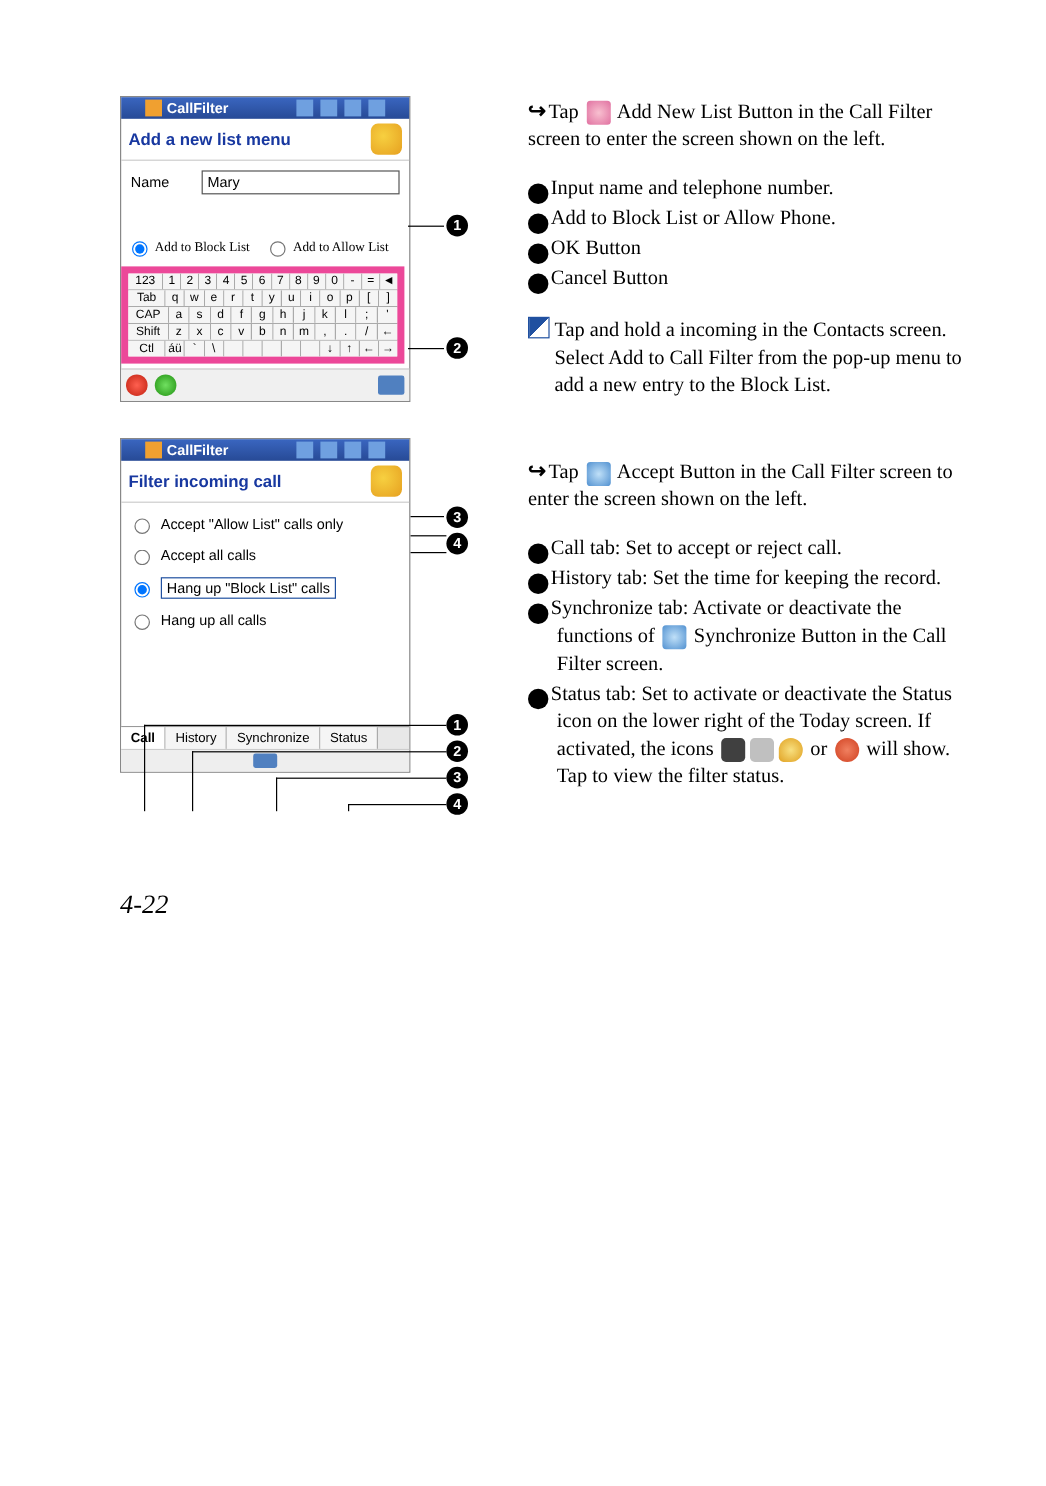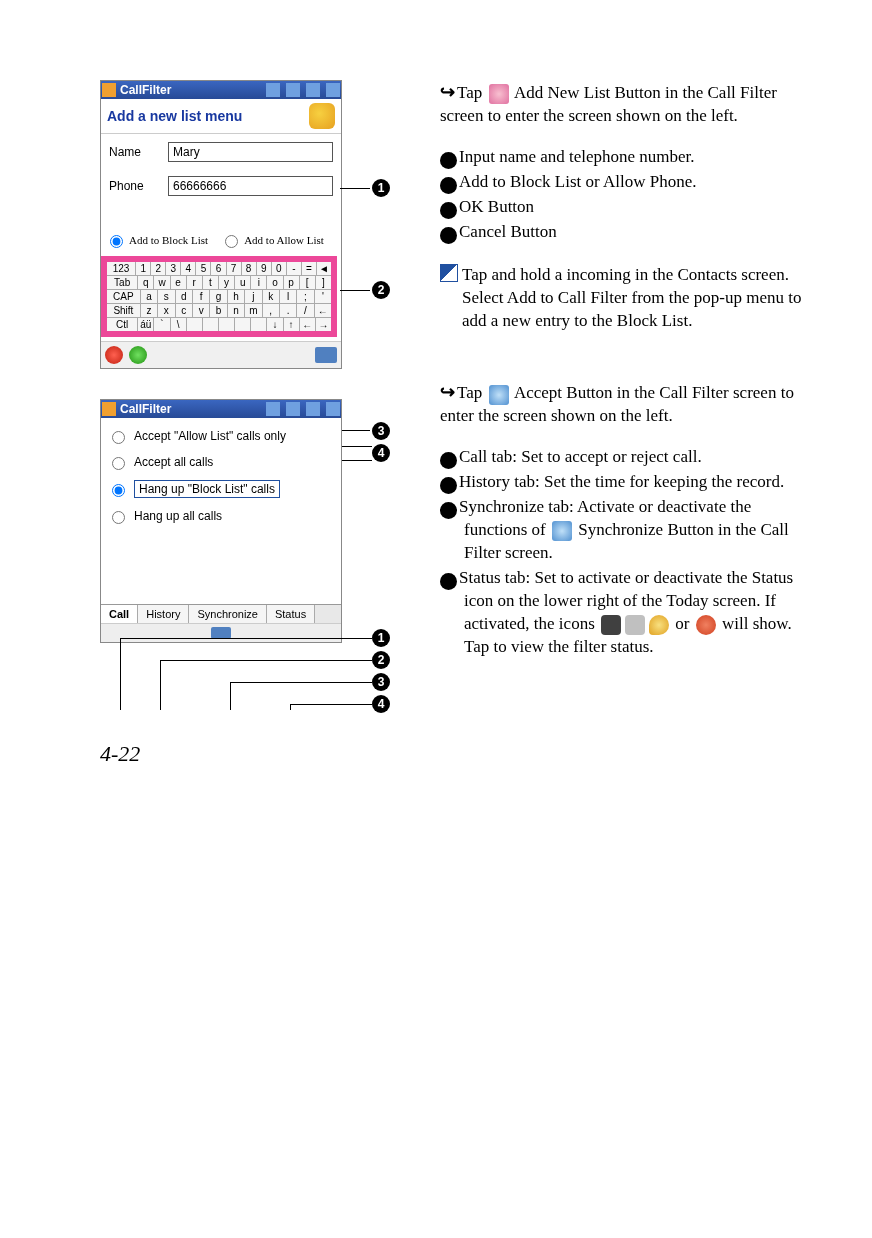--- a/index.html
+++ b/index.html
@@ -35,21 +35,21 @@
     margin-bottom: 30px;
     position: relative;
     background: #fff;
   }
   .pda-titlebar {
     background: linear-gradient(#3a66c0, #274a96);
     color: #fff;
     font-family: Tahoma, Arial, sans-serif;
     font-size: 12px;
     font-weight: bold;
-    padding: 2px 1px;
+    padding: 2px 20px;
     display: flex;
     align-items: center;
     gap: 4px;
   }
   .pda-titlebar .win-icon {
     width: 14px; height: 14px;
     background: #f0a030;
     display: inline-block;
   }
   .pda-titlebar .title-text { flex: 1; }
@@ -278,24 +278,20 @@
             <span class="tray-icon"></span>
           </div>
           <div class="pda-header">
             <span>Add a new list menu</span>
             <span class="bell-icon"></span>
           </div>
           <div class="pda-body">
             <div class="form-row">
               <label>Name</label>
               <input type="text" value="Mary" style="">
-            </div>
-            <div class="form-row">
-              <label>Phone</label>
-              <input type="text" value="66666666" style="">
             </div>
           </div>
           <div class="radio-row">
             <label>
               <input type="radio" checked="" style="">
               <span>Add to Block List</span>
             </label>
             <label>
               <input type="radio" style="">
               <span>Add to Allow List</span>
@@ -403,20 +399,24 @@
       <div style="position:relative; width:280px; margin-top:20px;">
         <div class="pda">
           <div class="pda-titlebar">
             <span class="win-icon"></span>
             <span class="title-text">CallFilter</span>
             <span class="tray-icon"></span>
             <span class="tray-icon"></span>
             <span class="tray-icon"></span>
             <span class="tray-icon"></span>
           </div>
+          <div class="pda-header">
+            <span>Filter incoming call</span>
+            <span class="bell-icon"></span>
+          </div>
           <div class="pda-body opt-list" id="optlist">
               <div class="opt-row">
                 <input type="radio" style="">
                 <span>Accept "Allow List" calls only</span>
               </div>
               <div class="opt-row">
                 <input type="radio" style="">
                 <span>Accept all calls</span>
               </div>
               <div class="opt-row">

